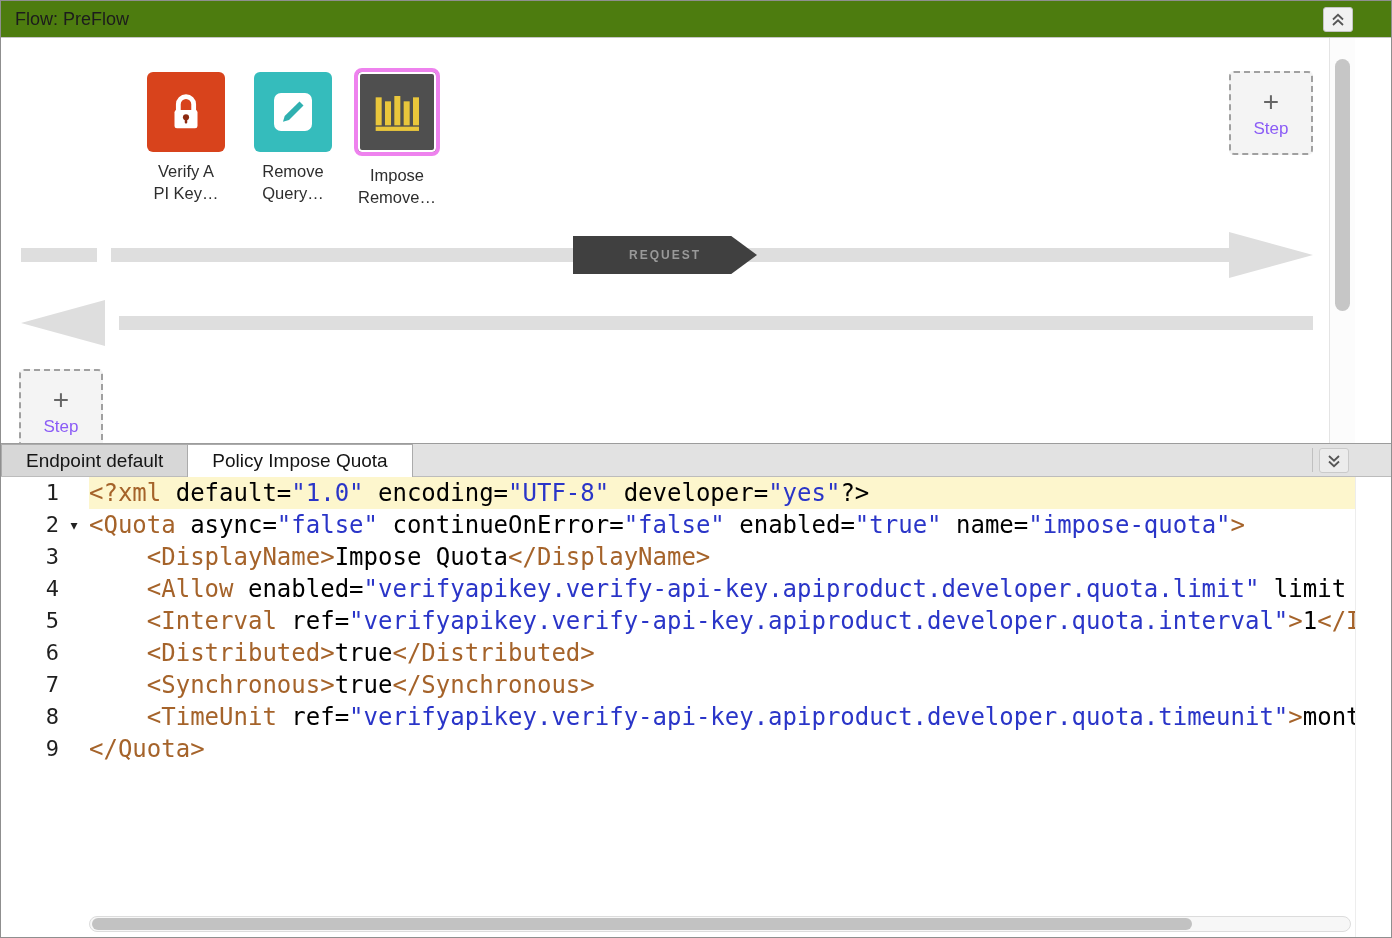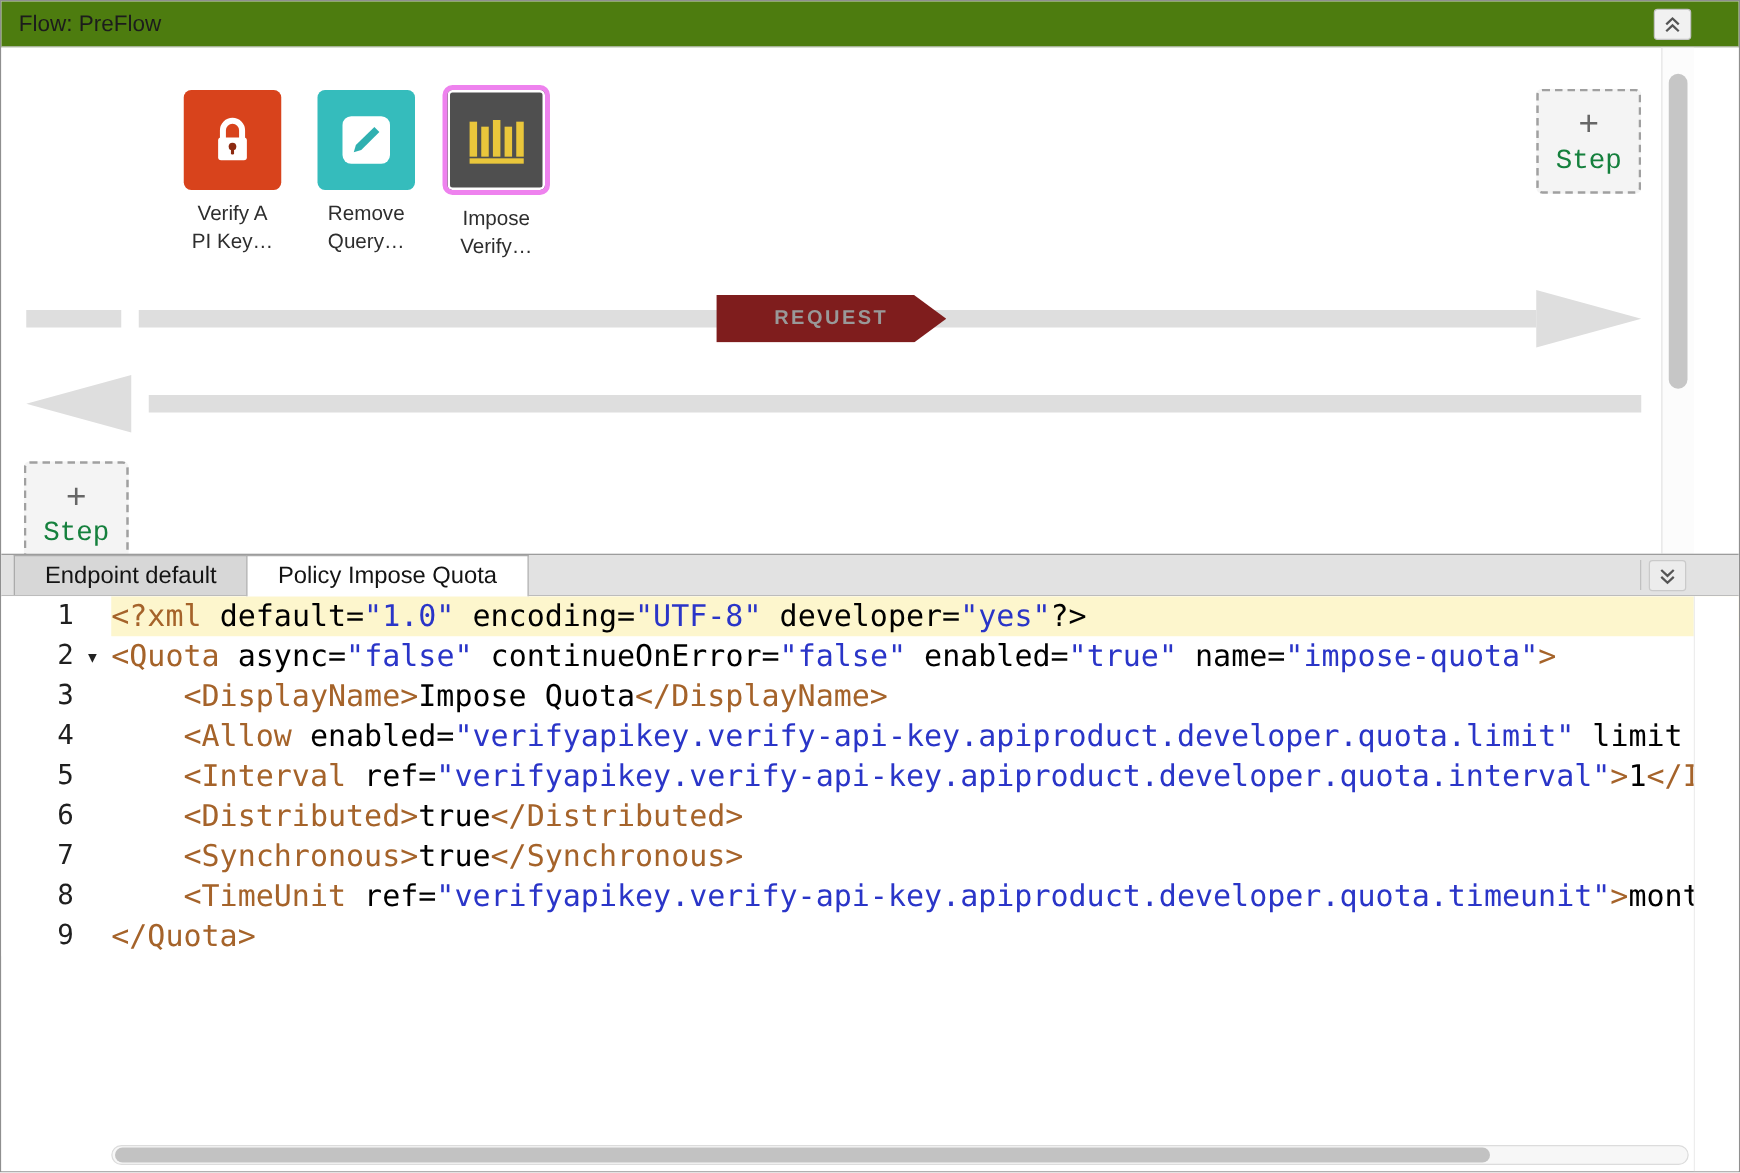--- a/index.html
+++ b/index.html
@@ -17,36 +17,36 @@
   
   #flow { position:absolute; left:0; top:37px; width:100%; height:405px; background:#fff; overflow:hidden; }
   .policy { position:absolute; top:34px; width:140px; text-align:center; cursor:pointer; }
   .tile { width:78px; height:80px; border-radius:6px; margin:0 auto; display:flex; align-items:center; justify-content:center; }
   .tile.sel { width:86px; height:88px; margin-top:-4px; border:4px solid var(--sel,#ee82ee);
               box-shadow:inset 0 0 0 2px #fff; border-radius:8px; }
   .plabel { margin-top:8px; font-size:16.5px; color:#2e2e2e; line-height:22px; }
   .step-btn { position:absolute; width:84px; height:84px; border:2px dashed #a0a0a0; border-radius:5px;
               background:#f4f4f4; display:flex; flex-direction:column; align-items:center; justify-content:center; cursor:pointer; }
   .step-plus { font-size:28px; color:#666; line-height:28px; }
-  .step-label { font-size:22px; color:#15803d; margin-top:3px;font-family:Liberation Mono, monospace; }
+  .step-label { font-size:17px; color:#8b5cf6; margin-top:3px; }
   .bar { position:absolute; height:14px; background:#dedede; }
   .arrhead-r { position:absolute; width:0; height:0; border-top:23px solid transparent;
                border-bottom:23px solid transparent; border-left:84px solid #dedede; }
   .arrhead-l { position:absolute; width:0; height:0; border-top:23px solid transparent;
                border-bottom:23px solid transparent; border-right:84px solid #dedede; }
-  .badge { position:absolute; width:184px; height:38px; background:#7f1d1d; display:flex; align-items:center;
-           justify-content:center; font-size:16px; font-weight:700; letter-spacing:2px; color:#999; }
+  .badge { position:absolute; width:184px; height:38px; background:#404040; display:flex; align-items:center;
+           justify-content:center; font-size:12px; font-weight:700; letter-spacing:2px; color:#999; }
   .badge.pt-r { clip-path:polygon(0 0, 86% 0, 100% 50%, 86% 100%, 0 100%); }
   .badge.pt-l { clip-path:polygon(14% 0, 100% 0, 100% 100%, 14% 100%, 0 50%); }
   #flow-track { position:absolute; top:0; bottom:0; right:36px; width:26px; background:#fcfcfc; border-left:1px solid #e4e4e4; }
   #flow-thumb { position:absolute; top:21px; right:5px; width:15px; height:252px; border-radius:8px; background:#c6c6c6; }
 
   
   #tabbar { position:absolute; left:0; top:442px; width:100%; height:34px; background:#e2e2e2;
-            border-top:1px solid #9c9c9c; border-bottom:1px solid #bcbcbc; display:flex; align-items:stretch; padding-left:10px; }
+            border-top:1px solid #9c9c9c; border-bottom:1px solid #bcbcbc; display:flex; align-items:stretch; }
   .tab { display:flex; align-items:center; padding:0 24px; font-size:19px; color:#141414;
          border:1px solid #ababab; border-bottom:none; background:#d7d7d7; cursor:pointer; position:relative; white-space:nowrap; }
   .tab + .tab { margin-left:-1px; }
   .tab.active { background:#fff; margin-bottom:-1px; z-index:2; }
   #tab-divider { position:absolute; right:78px; top:447px; width:1px; height:24px; background:#c0c0c0; }
   #collapse-bottom { top:447px; right:42px; background:#ececec; border-color:#cacaca; }
 
   
   #editor { position:absolute; left:0; top:476px; right:0; bottom:0; background:#fff;
             font-family:"DejaVu Sans Mono", monospace; font-size:24px; overflow:hidden; cursor:text; }
@@ -115,21 +115,21 @@
           <rect x="8" y="13" width="4.5" height="21" fill="#e9c63b"></rect>
           <rect x="15" y="16" width="4.5" height="18" fill="#e9c63b"></rect>
           <rect x="22" y="12" width="4.5" height="22" fill="#e9c63b"></rect>
           <rect x="29" y="16" width="4.5" height="18" fill="#e9c63b"></rect>
           <rect x="36" y="13" width="4.5" height="21" fill="#e9c63b"></rect>
           <rect x="8" y="35" width="32.5" height="3.2" fill="#e9c63b"></rect>
         </svg>
       </div>
       <div class="plabel">
         <div>Impose</div>
-        <div>Verify…</div>
+        <div>Remove…</div>
       </div>
     </div>
 
     <div class="step-btn" style="left:1228px; top:33px">
       <div class="step-plus">+</div>
       <div class="step-label">Step</div>
     </div>
 
     <div class="bar" style="left:20px; top:210px; width:76px"></div>
     <div class="bar" style="left:110px; top:210px; width:1118px"></div>

